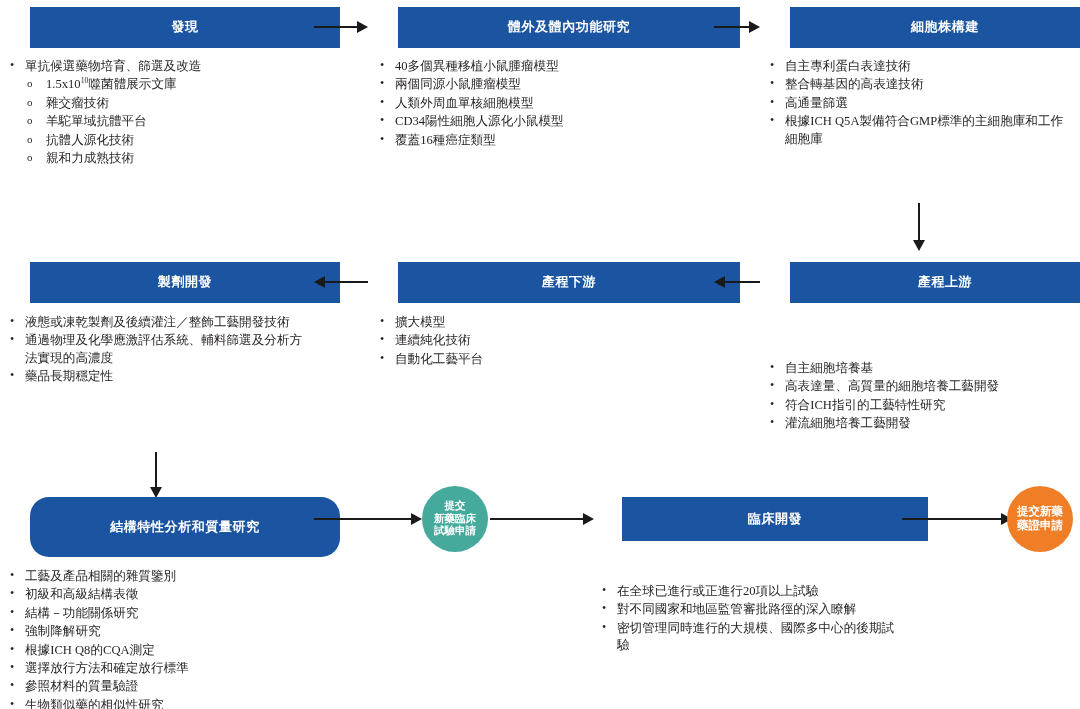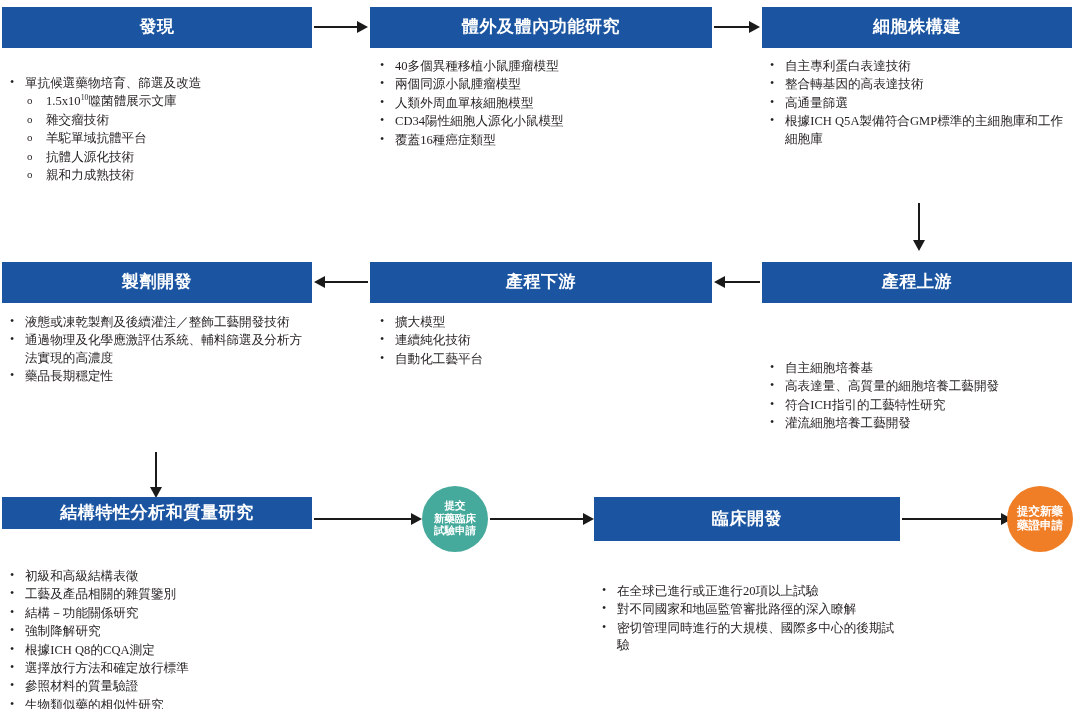--- a/index.html
+++ b/index.html
@@ -23,25 +23,26 @@
   
   .stage-box {
     position: absolute;
     background: #1B55A2;
     color: #ffffff;
     display: flex;
     align-items: center;
     justify-content: center;
     font-family: Liberation Sans, sans-serif;
     font-weight: bold;
-    font-size: 17px;
+    font-size: 13px;
     letter-spacing: 0.6px;
     box-sizing: border-box;
     text-align: center;
     line-height: 1.1;
+    margin-left: 28px;
   }
 
   
   .bullets {
     position: absolute;
     box-sizing: border-box;
     font-size: 12.6px;
     line-height: 1.38;
     color: #231f20;
   }
@@ -173,21 +174,21 @@
 
   <div class="arrow-h right" style="left:714px; top:19px; width:46px; height:16px;">
     <div class="shaft"></div>
     <div class="head"></div>
   </div>
 
   <div class="stage-box" style="left:762px; top:7px; width:310px; height:41px;">
     <span>細胞株構建</span>
   </div>
 
-  <div class="bullets" style="left:8px; top:58px; width:300px;margin-top:17px;">
+  <div class="bullets" style="left:8px; top:58px; width:300px;">
     <ul>
       <li class="lvl1">單抗候選藥物培育、篩選及改造</li>
       <li class="lvl2"><span>1.5x10</span><sup>10</sup><span>噬菌體展示文庫</span></li>
       <li class="lvl2">雜交瘤技術</li>
       <li class="lvl2">羊駝單域抗體平台</li>
       <li class="lvl2">抗體人源化技術</li>
       <li class="lvl2">親和力成熟技術</li>
     </ul>
   </div>
 
@@ -260,21 +261,21 @@
       <li class="lvl1">符合ICH指引的工藝特性研究</li>
       <li class="lvl1">灌流細胞培養工藝開發</li>
     </ul>
   </div>
 
   <div class="arrow-v" style="left:148px; top:452px; width:16px; height:46px;">
     <div class="shaft"></div>
     <div class="head"></div>
   </div>
 
-  <div class="stage-box" style="left:2px; top:497px; width:310px; height:32px;">
+  <div class="stage-box" style="left:2px; top:497px; width:310px; height:60px;border-radius:19px;">
     <span>結構特性分析和質量研究</span>
   </div>
 
   <div class="arrow-h right" style="left:314px; top:511px; width:108px; height:16px;">
     <div class="shaft"></div>
     <div class="head"></div>
   </div>
 
   <div class="circle circle-teal" style="left:422px; top:486px; width:66px; height:66px;">
     <span>
@@ -300,22 +301,22 @@
 
   <div class="circle circle-orange" style="left:1007px; top:486px; width:66px; height:66px;">
     <span>
       <span class="ctext">提交新藥</span>
       <span class="ctext">藥證申請</span>
     </span>
   </div>
 
   <div class="bullets" style="left:8px; top:568px; width:300px;">
     <ul>
+      <li class="lvl1">工藝及產品相關的雜質鑒別</li>
       <li class="lvl1">初級和高級結構表徵</li>
-      <li class="lvl1">工藝及產品相關的雜質鑒別</li>
       <li class="lvl1">結構－功能關係研究</li>
       <li class="lvl1">強制降解研究</li>
       <li class="lvl1">根據ICH Q8的CQA測定</li>
       <li class="lvl1">選擇放行方法和確定放行標準</li>
       <li class="lvl1">參照材料的質量驗證</li>
       <li class="lvl1">生物類似藥的相似性研究</li>
     </ul>
   </div>
 
   <div class="bullets" style="left:600px; top:583px; width:300px;">

